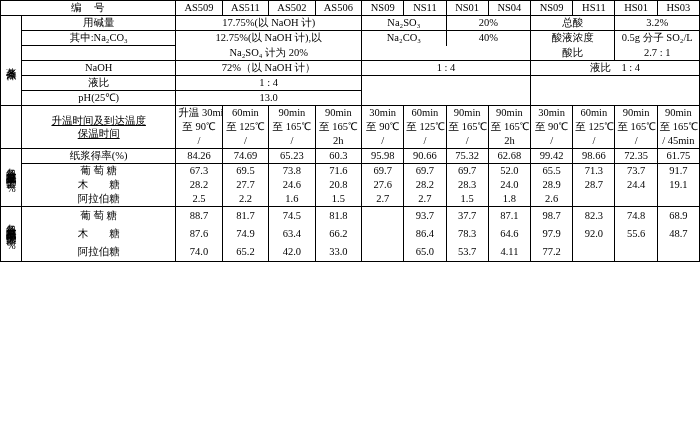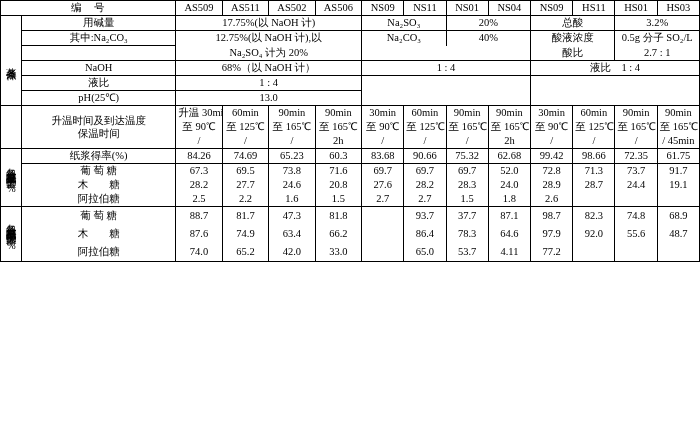--- a/index.html
+++ b/index.html
@@ -45,21 +45,21 @@
   .lbl{
     text-align:center;
     white-space:nowrap;
   }
   .lbl-left{text-align:left;padding-left:14px;font-family:Liberation Serif, serif;}
   .small{font-size:10px;}
   .nb-t{border-top:none !important;}
   .nb-b{border-bottom:none !important;}
   .tall{height:16px;}
   .sp2{letter-spacing:2px;}
-  .two-line{white-space:normal;line-height:1.25;}
+  .two-line{white-space:normal;line-height:1.25;text-decoration:underline;}
   .hdr{font-size:11px;letter-spacing:1px;}
 </style>
 </head>
 <body>
 
 <div class="sheet">
 <table class="main">
   <colgroup>
     <col style="width:20px">
     <col style="width:146px">
@@ -120,21 +120,21 @@
   <tr>
     <td class="lbl nb-t nb-b"></td>
     <td colspan="4" class="nb-t">Na₂SO₄ 计为 20%</td>
     <td colspan="4" class="nb-t"></td>
     <td colspan="2" class="lbl-left nb-t">酸比</td>
     <td colspan="2" class="lbl nb-t">2.7 : 1</td>
   </tr>
 
   <tr>
     <td class="lbl">NaOH</td>
-    <td colspan="4">68%（以 NaOH 计）</td>
+    <td colspan="4">72%（以 NaOH 计）</td>
     <td colspan="4">1 : 4</td>
     <td colspan="4" class="lbl-left">液比　1 : 4</td>
   </tr>
 
   <tr>
     <td class="lbl">液比</td>
     <td colspan="4">1 : 4</td>
     <td colspan="4" rowspan="2" class="nb-t"></td>
     <td colspan="4" rowspan="2" class="nb-t"></td>
   </tr>
@@ -198,41 +198,41 @@
     <td rowspan="4">
       <div class="vwrap">
               <span class="vert">各组分糖在纸浆中的含量/%</span>
             </div>
     </td>
     <td class="lbl">纸浆得率(%)</td>
     <td>84.26</td>
     <td>74.69</td>
     <td>65.23</td>
     <td>60.3</td>
-    <td>83.68</td>
+    <td>95.98</td>
     <td>90.66</td>
     <td>75.32</td>
     <td>62.68</td>
     <td>99.42</td>
     <td>98.66</td>
     <td>72.35</td>
     <td>61.75</td>
   </tr>
 
   <tr>
     <td class="lbl nb-b">葡 萄 糖</td>
     <td class="nb-b">67.3</td>
     <td class="nb-b">69.5</td>
     <td class="nb-b">73.8</td>
     <td class="nb-b">71.6</td>
     <td class="nb-b">69.7</td>
     <td class="nb-b">69.7</td>
     <td class="nb-b">69.7</td>
     <td class="nb-b">52.0</td>
-    <td class="nb-b">72.8</td>
+    <td class="nb-b">65.5</td>
     <td class="nb-b">71.3</td>
     <td class="nb-b">73.7</td>
     <td class="nb-b">91.7</td>
   </tr>
 
   <tr>
     <td class="lbl nb-t nb-b">木　　糖</td>
     <td class="nb-t nb-b">28.2</td>
     <td class="nb-t nb-b">27.7</td>
     <td class="nb-t nb-b">24.6</td>
@@ -265,21 +265,21 @@
 
   <tr>
     <td rowspan="3">
       <div class="vwrap">
               <span class="vert">各组分糖在纸浆中的保留率/%</span>
             </div>
     </td>
     <td class="lbl nb-b tall">葡 萄 糖</td>
     <td class="nb-b tall">88.7</td>
     <td class="nb-b tall">81.7</td>
-    <td class="nb-b tall">47.3</td>
+    <td class="nb-b tall">74.5</td>
     <td class="nb-b tall">81.8</td>
     <td class="nb-b tall"></td>
     <td class="nb-b tall">93.7</td>
     <td class="nb-b tall">37.7</td>
     <td class="nb-b tall">87.1</td>
     <td class="nb-b tall">98.7</td>
     <td class="nb-b tall">82.3</td>
     <td class="nb-b tall">74.8</td>
     <td class="nb-b tall">68.9</td>
   </tr>

